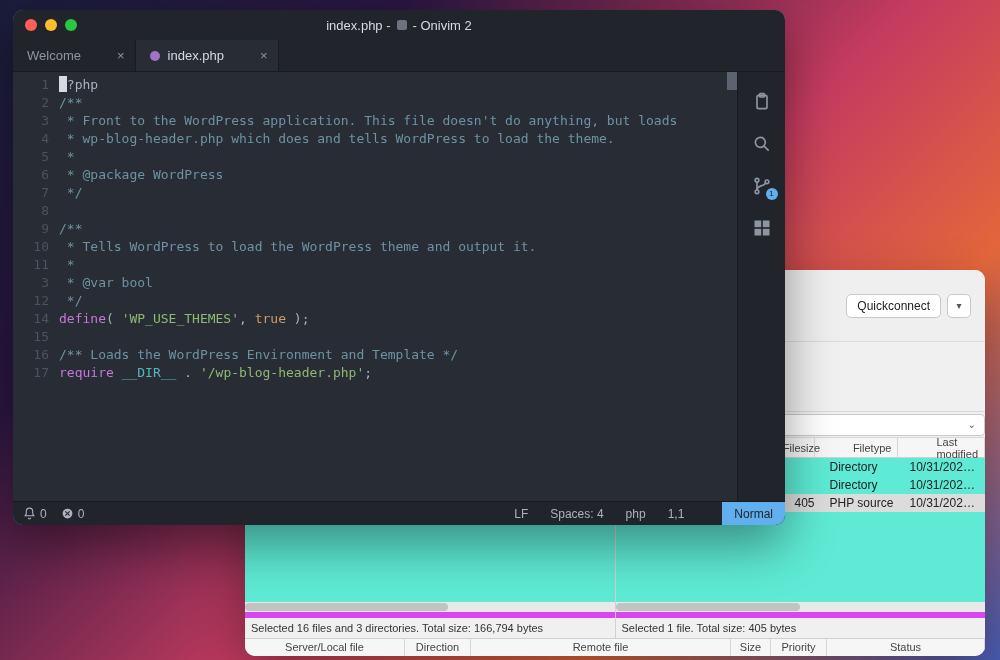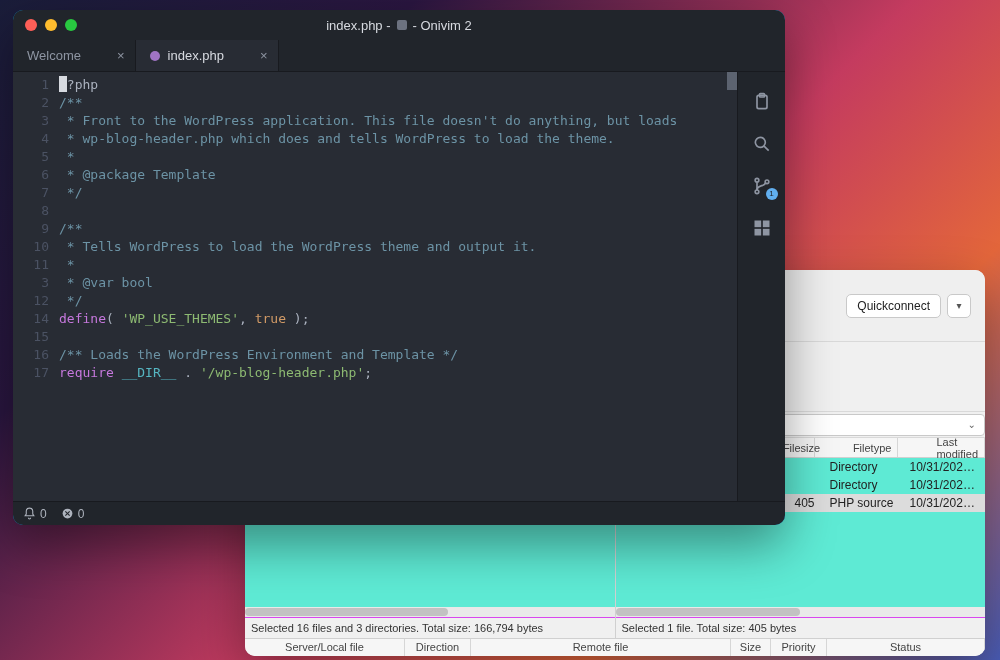--- a/index.html
+++ b/index.html
@@ -159,21 +159,21 @@
   .filelist { flex: 1; overflow-y: auto; background: #5eead4; }
   .row { display: flex; height: 18px; align-items: center; font-size: 12px; }
   .row.sel { background: #dcdcdc; }
   .row .cell { padding: 0 6px; white-space: nowrap; overflow: hidden; text-overflow: ellipsis; }
   .folder-ico { width: 14px; height: 11px; background: #f5c24c; border-radius: 2px; display:inline-block; margin-right: 4px; vertical-align:-1px; position:relative;}
   .folder-ico::before { content:""; position:absolute; left:0; top:-3px; width:6px; height:3px; background:#f5c24c; border-radius:1px 1px 0 0;}
   .file-ico { width:11px; height:13px; border:1px solid #9aa; background:#fff; display:inline-block; margin-right:5px; vertical-align:-2px; border-radius:1px; }
   .scrollbar { height: 10px; background: #e9e9e9; position: relative; }
   .scrollbar .thumb { position:absolute; left:0; top:1px; width:55%; height:8px; background:#c2c2c2; border-radius:4px; }
   .scrollbar .thumb.r2 { width: 50%; }
-  .summary { padding: 4px 6px; font-size: 11px; background:#f0f0f0; border-top:1px solid #d946ef; color:#333; }
+  .summary { padding: 4px 6px; font-size: 11px; background:#f0f0f0; border-top:6px solid #d946ef; color:#333; }
 
   .transfer-head { display:flex; height:18px; background:#f6f6f6; font-size:11px; color:#444; border-top:1px solid #d0d0d0;text-align:center; }
   .transfer-head .th { padding: 2px 6px; border-right:1px solid #d6d6d6; }
 
   
   .lw1 { width: 184px; } .lw2 { width: 46px; } .lw3 { width: 90px; } .lw4 { width: 30px; flex:1; }
   .rw1 { width: 170px; } .rw2 { width: 38px; } .rw3 { width: 80px; } .rw4 { flex:1; }
 
   
   .editor-window { z-index: 5; }
@@ -342,21 +342,21 @@
       <div>16</div>
         <div>17</div>
     </div>
     <div class="code">
       <span class="cursor-box"></span>
 <pre><span class="c-delim">&lt;?php</span>
 <span class="c-comment">/**</span>
 <span class="c-comment"> * Front to the WordPress application. This file doesn't do anything, but loads</span>
 <span class="c-comment"> * wp-blog-header.php which does and tells WordPress to load the theme.</span>
 <span class="c-comment"> *</span>
-<span class="c-comment"> * </span><span class="c-tag">@package</span><span class="c-comment"> Template</span>
+<span class="c-comment"> * </span><span class="c-tag">@package</span><span class="c-comment"> WordPress</span>
 <span class="c-comment"> */</span>
 <span></span>
 <span class="c-comment">/**</span>
 <span class="c-comment"> * Tells WordPress to load the WordPress theme and output it.</span>
 <span class="c-comment"> *</span>
 <span class="c-comment"> * </span><span class="c-tag">@var</span><span class="c-comment"> bool</span>
 <span class="c-comment"> */</span>
 <span class="c-key">define</span><span class="c-delim">( </span><span class="c-str">'WP_USE_THEMES'</span><span class="c-delim">, </span><span class="c-const">true</span><span class="c-delim"> );</span>
 <span></span>
 <span class="c-comment">/** </span><span class="c-comment">Loads the WordPress Environment and Template</span><span class="c-comment"> */</span>
@@ -410,14 +410,21 @@
       <span class="chip">
         <svg viewBox="0 0 24 24" fill="currentColor">
             <circle cx="12" cy="12" r="9"></circle>
             <line x1="8" y1="8" x2="16" y2="16" stroke="#21252b" stroke-width="2"></line>
             <line x1="16" y1="8" x2="8" y2="16" stroke="#21252b" stroke-width="2"></line>
           </svg>
         <span>0</span>
       </span>
     </div>
     <div class="sb-spacer"></div>
+    <div class="sb-right">
+      <span>LF</span>
+      <span>Spaces: 4</span>
+      <span>php</span>
+      <span>1,1</span>
+      <span class="mode">Normal</span>
+    </div>
   </div>
 </div>
 
 </body></html>

